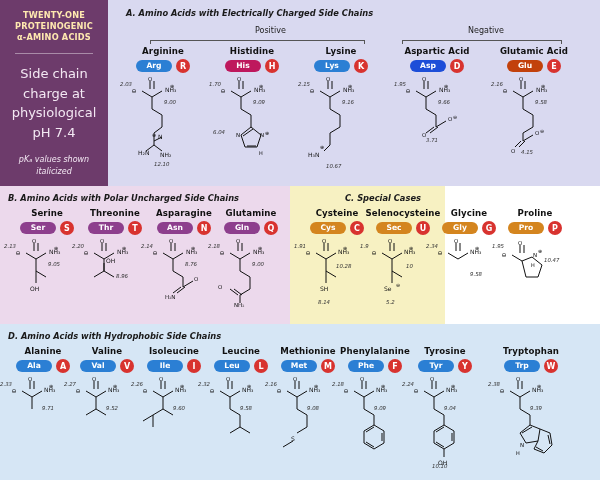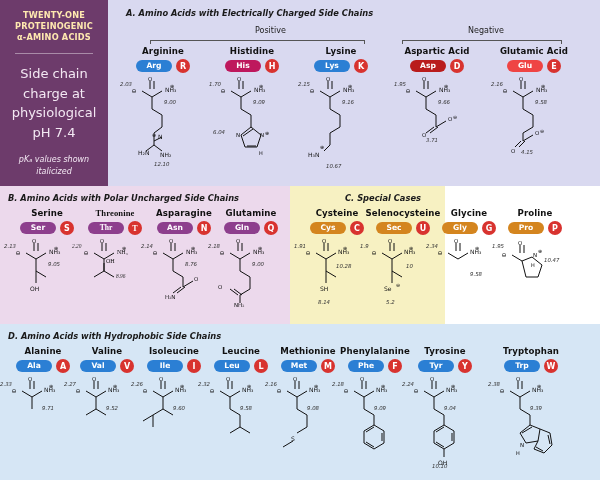--- a/index.html
+++ b/index.html
@@ -163,21 +163,21 @@
         <text x="52" y="13" font-size="5" fill="#111">⊕</text>
         <text x="12" y="82" font-size="6" fill="#111">H₃N</text>
         <text x="24" y="74" font-size="5" fill="#111">⊕</text>
       </svg>
     </div>
   </div>
 
   <div class="aa" style="left:392px;top:46px;">
     <div class="aa-name">Aspartic Acid</div>
     <div class="aa-codes">
-      <span class="pill" style="background:#b91c1c">Asp</span>
+      <span class="pill" style="background:#1d4ed8">Asp</span>
       <span class="circ" style="background:#d8332f">D</span>
     </div>
     <div class="struct">
       <div class="pka" style="left:2px;top:6px;">1.95</div>
       <div class="pka" style="left:46px;top:24px;">9.66</div>
       <div class="pka" style="left:34px;top:62px;">3.71</div>
       <svg width="90" height="96" viewBox="0 0 90 96">
         <g stroke="#111" stroke-width="1" fill="none">
           <path d="M24 16 L34 22 L34 34 L44 40 L44 52"></path>
           <path d="M34 22 L44 16"></path>
@@ -194,21 +194,21 @@
         <text x="30" y="62" font-size="5.5" fill="#111">O</text>
         <text x="56" y="46" font-size="5.5" fill="#111">O</text>
         <text x="61" y="44" font-size="5" fill="#111">⊖</text>
       </svg>
     </div>
   </div>
 
   <div class="aa" style="left:489px;top:46px;">
     <div class="aa-name">Glutamic Acid</div>
     <div class="aa-codes">
-      <span class="pill" style="background:#ef4444">Glu</span>
+      <span class="pill" style="background:#c2410c">Glu</span>
       <span class="circ" style="background:#d8332f">E</span>
     </div>
     <div class="struct">
       <div class="pka" style="left:2px;top:6px;">2.16</div>
       <div class="pka" style="left:46px;top:24px;">9.58</div>
       <div class="pka" style="left:32px;top:74px;">4.15</div>
       <svg width="90" height="96" viewBox="0 0 90 96">
         <g stroke="#111" stroke-width="1" fill="none">
           <path d="M24 16 L34 22 L34 34 L44 40 L44 52 L34 58 L34 66"></path>
           <path d="M34 22 L44 16"></path>
@@ -251,21 +251,21 @@
         </g>
         <text x="16" y="18" font-size="6" fill="#111" text-anchor="middle">⊖</text>
         <text x="30" y="6" font-size="5.5" fill="#111">O</text>
         <text x="47" y="17" font-size="6" fill="#111">NH₃</text>
         <text x="52" y="13" font-size="5" fill="#111">⊕</text>
         <text x="28" y="54" font-size="6" fill="#111">OH</text>
       </svg>
     </div>
   </div>
 
-  <div class="aa" style="left:70px;top:208px;font-family:Liberation Serif, serif;">
+  <div class="aa" style="left:70px;top:208px;">
     <div class="aa-name">Threonine</div>
     <div class="aa-codes">
       <span class="pill" style="background:#8d3f8d">Thr</span>
       <span class="circ" style="background:#d8332f">T</span>
     </div>
     <div class="struct">
       <div class="pka" style="left:2px;top:6px;">2.20</div>
       <div class="pka" style="left:46px;top:36px;">8.96</div>
       <svg width="90" height="70" viewBox="0 0 90 70">
         <g stroke="#111" stroke-width="1" fill="none">

